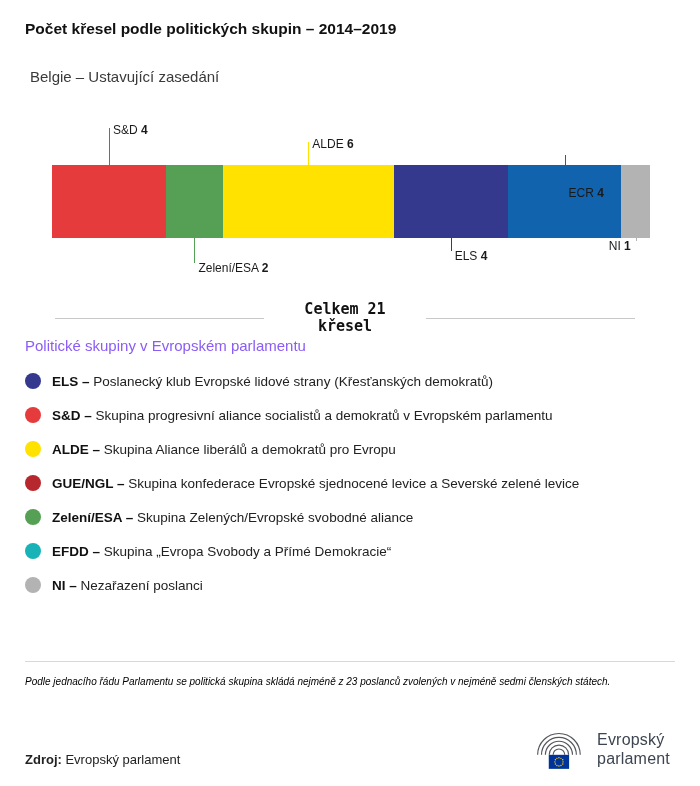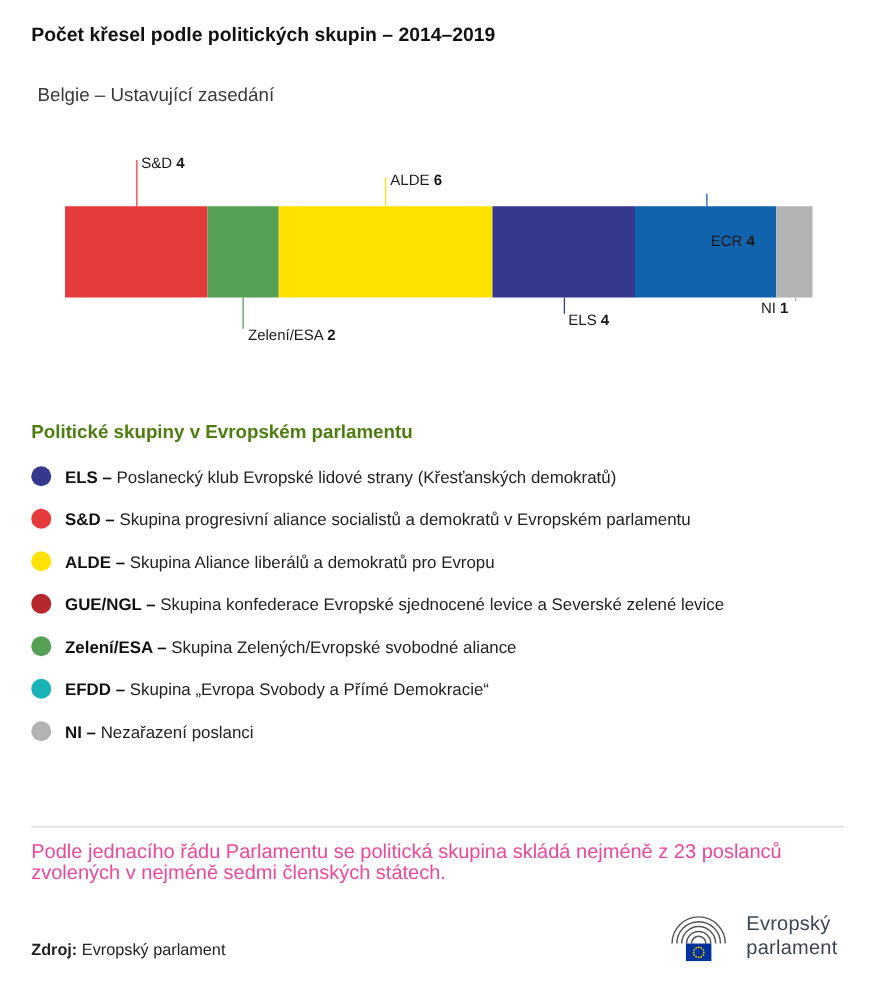--- a/index.html
+++ b/index.html
@@ -19,29 +19,29 @@
   .callout-label b { font-weight:bold; }
 
   .total-wrap { position:absolute; left:55px; top:301px; width:580px; display:flex; align-items:center; }
   .total-rule { flex:1; height:1px; background:#c9c9c9; }
   .total-label {
     width:96px; margin:0 33px; text-align:center;
     font-family:"DejaVu Sans Mono", monospace; font-weight:bold;
     font-size:15px; line-height:17px; color:#111;
   }
 
-  .legend-heading { position:absolute; left:25px; top:337px; font-size:15px; font-weight:bold; color:#4d7c0f; }
+  .legend-heading { position:absolute; left:25px; top:337px; font-size:15px; font-weight:normal; color:#8b5cf6; }
   .legend-list { position:absolute; left:25px; top:364px; list-style:none; }
   .legend-item { display:flex; align-items:center; height:34px; }
   .dot { width:16px; height:16px; border-radius:50%; margin-right:11px; flex:none; }
   .legend-text { font-size:13.5px; color:#222; }
   .legend-text b { font-weight:bold; color:#111; }
 
   .foot-rule { position:absolute; left:25px; right:25px; top:661px; height:1px; background:#d8d8d8; }
-  .footnote { position:absolute; left:25px; top:673px; width:620px; font-size:16px; line-height:17px; color:#ec4899; }
+  .footnote { position:absolute; left:25px; top:673px; width:620px; font-size:10px; line-height:17px; color:#000000;font-style:italic; }
 
   .source { position:absolute; left:25px; top:752px; font-size:13px; color:#222; }
   .source b { font-weight:bold; }
 
   .logo { position:absolute; right:30px; top:726px; display:flex; align-items:center; gap:9px; }
   .logo-text { font-size:16px; line-height:19px; color:#3d4551; letter-spacing:0.2px; }
 </style>
 </head>
 <body>
 
@@ -50,20 +50,25 @@
 
 <div class="chart-area">
   <div class="stacked-bar">
       <div class="seg" style="width: 19.0476%; background: rgb(230, 59, 60);"></div>
       <div class="seg" style="width: 9.52381%; background: rgb(85, 160, 84);"></div>
       <div class="seg" style="width: 28.5714%; background: rgb(255, 226, 0);"></div>
       <div class="seg" style="width: 19.0476%; background: rgb(53, 57, 142);"></div>
       <div class="seg" style="width: 19.0476%; background: rgb(18, 99, 174);"></div>
       <div class="seg" style="width: 4.7619%; background: rgb(179, 179, 179);"></div>
     </div>
+  <div class="total-wrap">
+    <div class="total-rule"></div>
+    <div class="total-label">Celkem 21 křesel</div>
+    <div class="total-rule"></div>
+  </div>
 <div class="callout-line" style="left: 108.952px; height: 37px; top: 128px; background: rgb(230, 59, 60);"></div>
     <div class="callout-label" style="left: 112.952px; top: 123px;"><span>S&amp;D </span><b>4</b></div>
     <div class="callout-line" style="left: 194.381px; height: 25px; top: 238px; background: rgb(85, 160, 84);"></div>
     <div class="callout-label" style="left: 198.381px; top: 261px;"><span>Zelení/ESA </span><b>2</b></div>
     <div class="callout-line" style="left: 308.286px; height: 23px; top: 142px; background: rgb(255, 226, 0);"></div>
     <div class="callout-label" style="left: 312.286px; top: 137px;"><span>ALDE </span><b>6</b></div>
     <div class="callout-line" style="left: 450.667px; height: 13px; top: 238px; background: rgb(53, 57, 142);"></div>
     <div class="callout-label" style="left: 454.667px; top: 249px;"><span>ELS </span><b>4</b></div>
     <div class="callout-line" style="left: 564.571px; height: 10px; top: 155px; background: rgb(18, 99, 174);"></div>
     <div class="callout-label" style="left: 568.571px; top: 150px; margin-top: 36px;"><span>ECR </span><b>4</b></div>

